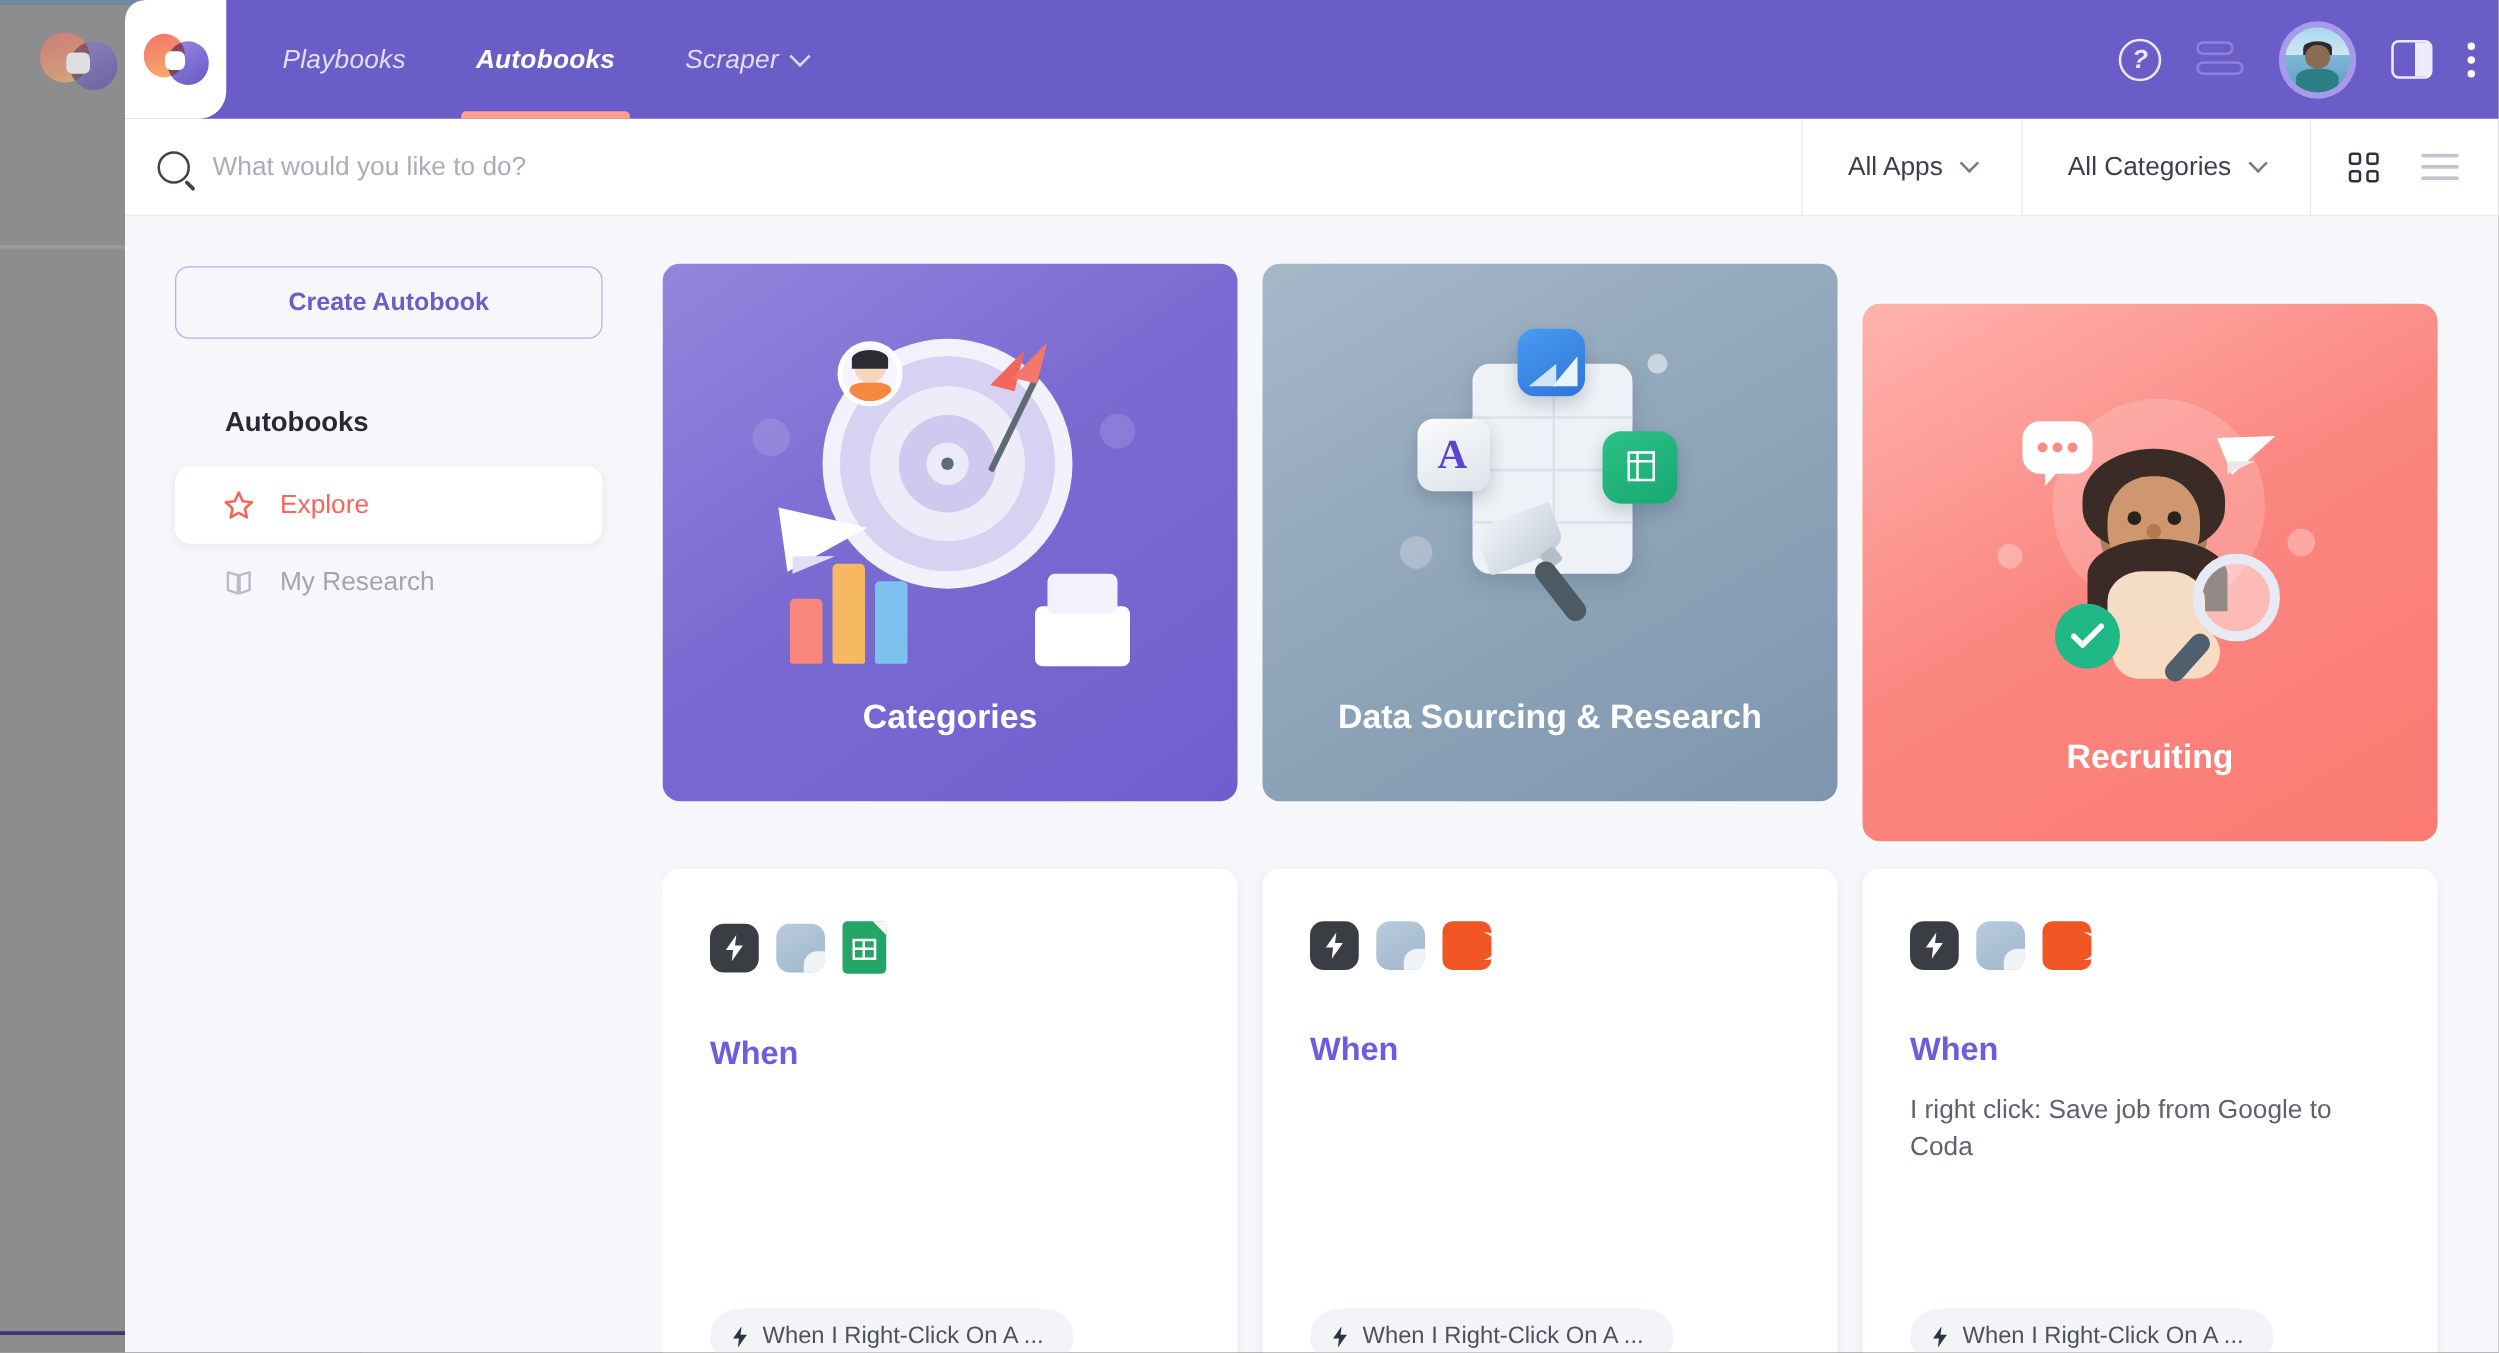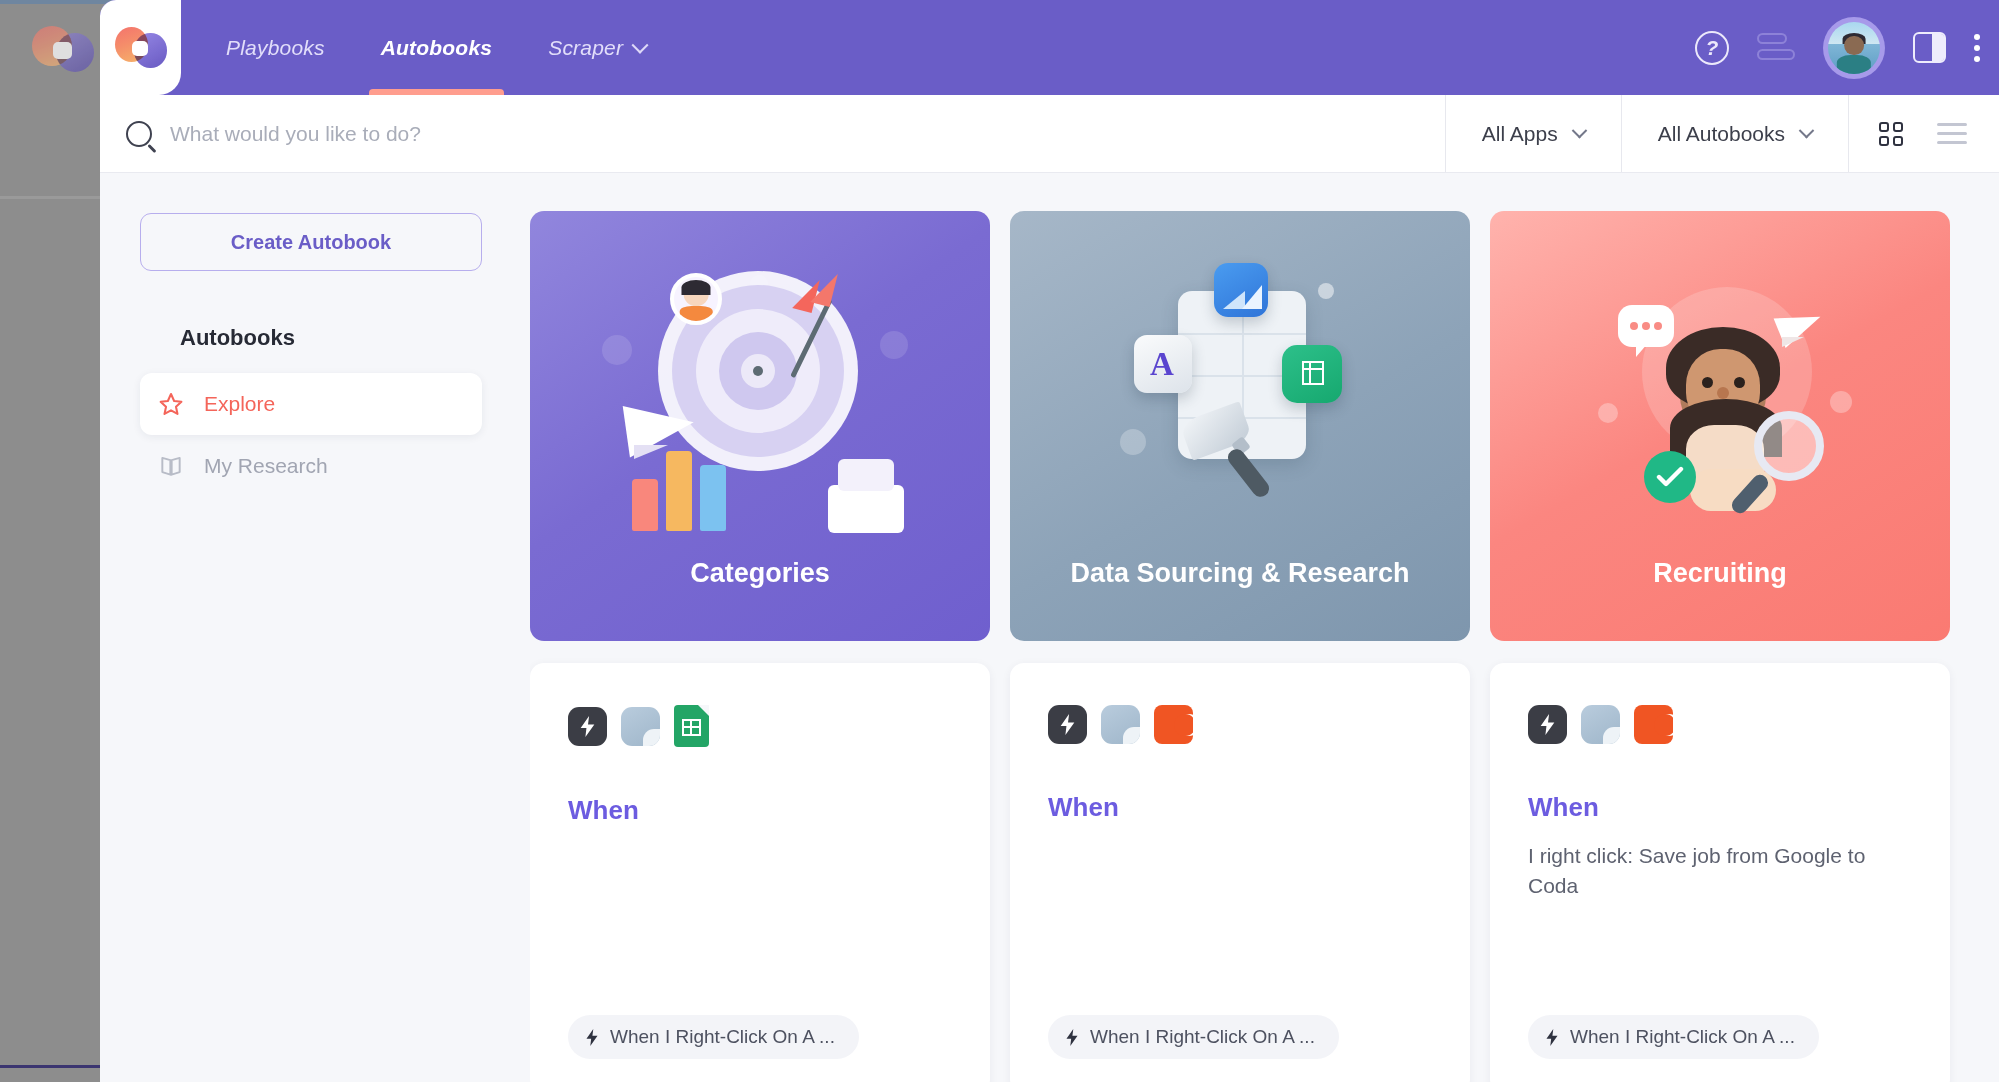--- a/index.html
+++ b/index.html
@@ -199,40 +199,40 @@
   .create-btn {
     width: 100%; height: 58px; border: 1.6px solid #b7aeed; border-radius: 11px;
     background: transparent; color: #6a5dc7; font-size: 20px; font-weight: bold;
     cursor: pointer; font-family: "Liberation Sans", sans-serif;
   }
   .sb-heading {
     margin: 54px 0 22px 40px; font-size: 22px; font-weight: bold; color: #272a35;
   }
   .sb-item {
     display: flex; align-items: center; gap: 20px;
-    height: 62px; padding-left: 18px; border-radius: 12px;
+    height: 62px; padding-left: 38px; border-radius: 12px;
     font-size: 21px; color: #a1a5b2; cursor: pointer;
   }
   .sb-item.active {
     background: #ffffff; color: #f4655a; font-weight: 500;
     box-shadow: 0 2px 8px rgba(32,38,70,.07);
   }
   .star-icon { width: 26px; height: 26px; flex: none; }
   .book-icon { width: 26px; height: 26px; flex: none; }
 
   
   .content { flex: 1; padding: 38px 0 0 0; overflow: hidden; }
   .cat-row { display: flex; gap: 20px; padding-right: 34px; }
   .cat-card {
     width: 460px; height: 430px; flex: none; border-radius: 14px;
     position: relative; overflow: hidden; cursor: pointer;
   }
   .cat-card.marketing { background: linear-gradient(145deg,#9186dd 0%,#7a6bd2 45%,#6f5fce 100%); }
   .cat-card.data { background: linear-gradient(150deg,#a6b7c8 0%,#8da3b8 55%,#7e96ad 100%); }
-  .cat-card.recruiting { background: linear-gradient(150deg,#ffb3ad 0%,#fb8680 48%,#fa7a72 100%); }
+  .cat-card.recruiting { background: linear-gradient(150deg,#ffb3ad 0%,#fb8680 48%,#fa7a72 100%); margin-top: 32px; }
   .cat-label {
     position: absolute; left: 0; right: 0; bottom: 52px; text-align: center;
     color: #ffffff; font-size: 27px; font-weight: bold;
   }
   .cat-art { position: absolute; left: 0; right: 0; top: 42px; height: 280px; }
 
   
   .bubble { position: absolute; border-radius: 50%; background: rgba(255,255,255,.13); }
   .target-glow {
     position: absolute; left: 50%; top: 50%; transform: translate(-50%,-50%);
@@ -413,21 +413,21 @@
     <div class="searchbar">
       <div class="search-wrap">
         <div class="search-icon"></div>
         <input class="search-input" type="text" placeholder="What would you like to do?" style="">
       </div>
       <div class="filter">
         <span>All Apps</span>
         <span class="caret-down"></span>
       </div>
       <div class="filter">
-        <span>All Autobooks</span>
+        <span>All Categories</span>
         <span class="caret-down"></span>
       </div>
       <div class="view-toggles">
         <div class="grid-icon">
           <b></b>
             <b></b>
             <b></b>
             <b></b>
         </div>
         <div class="list-icon">

